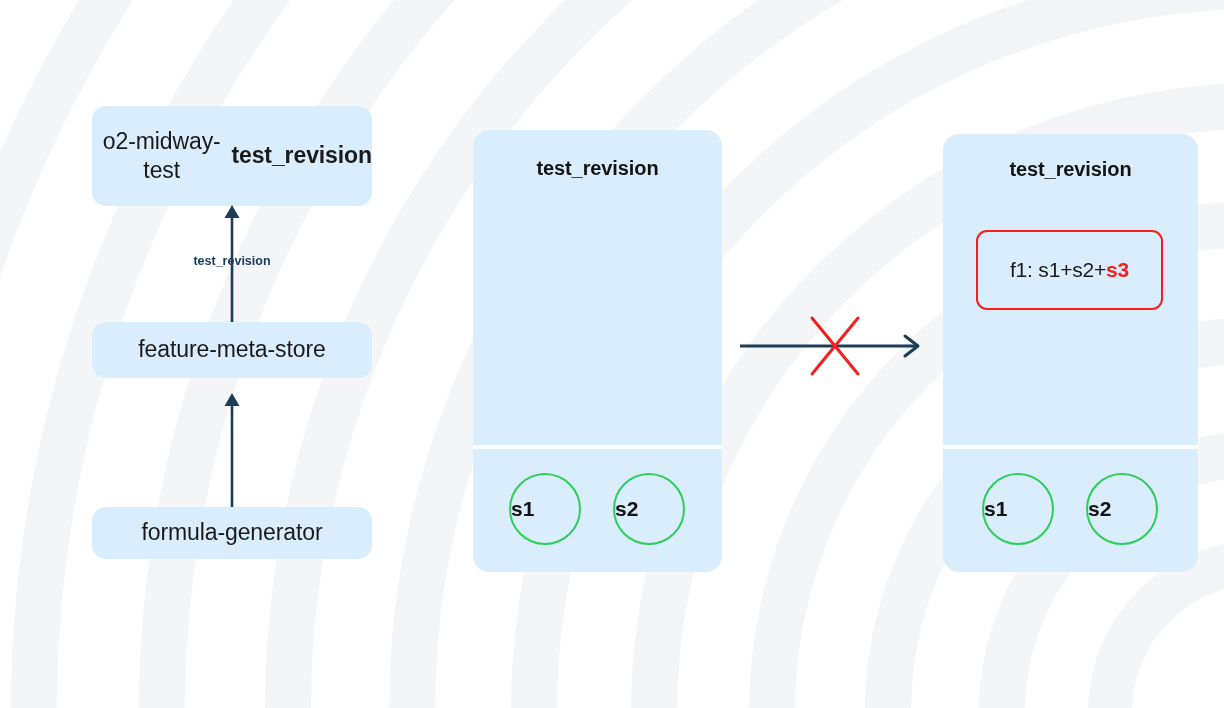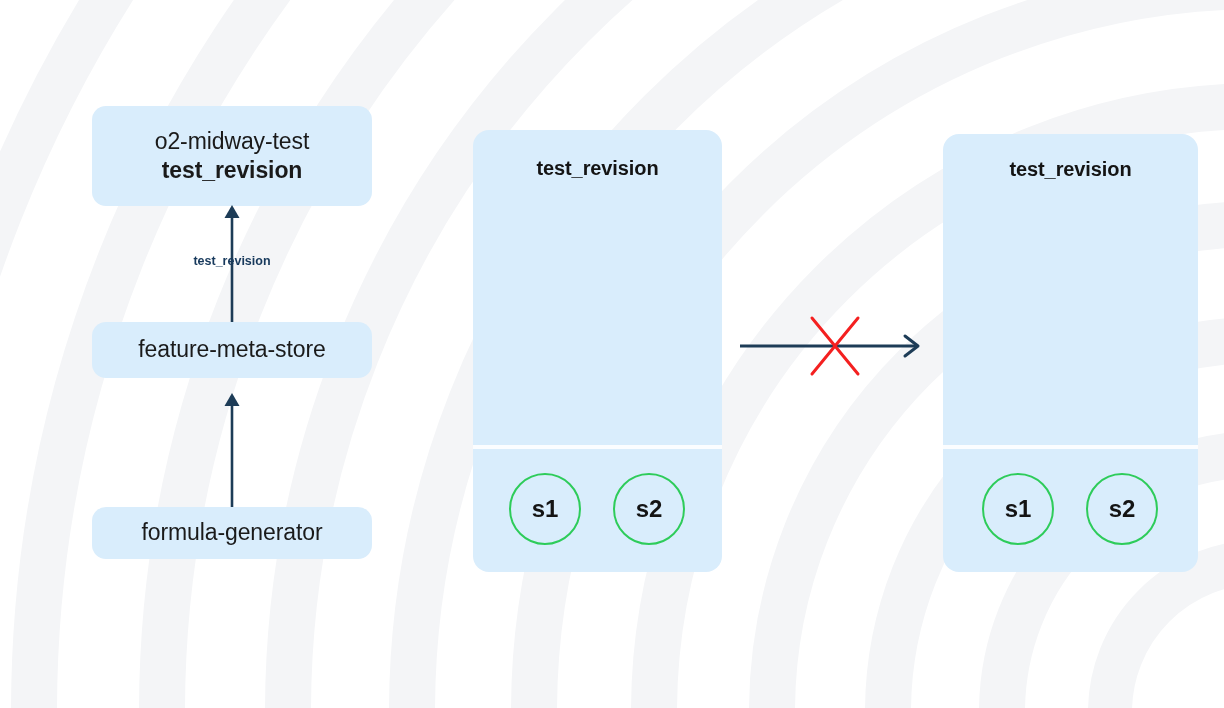--- a/index.html
+++ b/index.html
@@ -25,21 +25,21 @@
 
   
   .blue-box {
     position: absolute;
     background: #d9edfc;
     border-radius: 14px;
     box-sizing: border-box;
   }
   .node-box {
     display: flex;
-    flex-direction: column;
+    flex-direction: row;
     align-items: center;
     justify-content: center;
     text-align: center;
     color: #1a1a1a;
   }
   .node-line-1 {
     font-size: 23px;
     font-weight: 400;
     line-height: 1.28;
     letter-spacing: -0.1px;
@@ -89,22 +89,22 @@
     right: 0;
     height: 4px;
     background: #fbfdff;
   }
   .source-circle {
     position: absolute;
     border: 2px solid #2ecc5a;
     border-radius: 50%;
     display: flex;
     align-items: center;
-    justify-content: center;
-    font-size: 24px;
+    justify-content: flex-start;
+    font-size: 21px;
     font-weight: 700;
     color: #141414;
     background: transparent;
     box-sizing: border-box;
   }
   .formula-box {
     position: absolute;
     border: 2.5px solid #f42020;
     border-radius: 11px;
     display: flex;
@@ -195,20 +195,25 @@
     </g>
     <g stroke="#f42020" stroke-width="3" stroke-linecap="round">
       <line x1="72" y1="12" x2="118" y2="68"></line>
       <line x1="118" y1="12" x2="72" y2="68"></line>
     </g>
   </svg>
 
   <div class="panel" style="left:943px; top:134px; width:255px; height:438px;">
     <div class="panel-title" style="top:24px;">test_revision</div>
 
+    <div class="formula-box" style="left:33px; top:96px; width:187px; height:80px;">
+      <span>
+        <span>f1: s1+s2+</span><span class="formula-new">s3</span>
+      </span>
+    </div>
 
     <div class="panel-divider" style="top:311px;"></div>
 
     <div class="source-circle" style="left:39px; top:339px; width:72px; height:72px;">
       <span>s1</span>
     </div>
     <div class="source-circle" style="left:143px; top:339px; width:72px; height:72px;">
       <span>s2</span>
     </div>
   </div>

